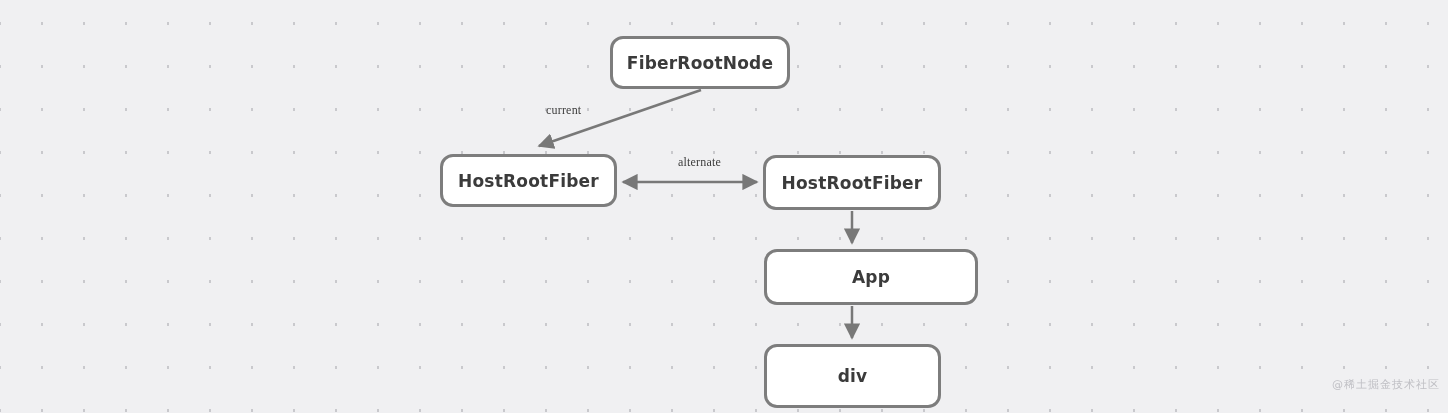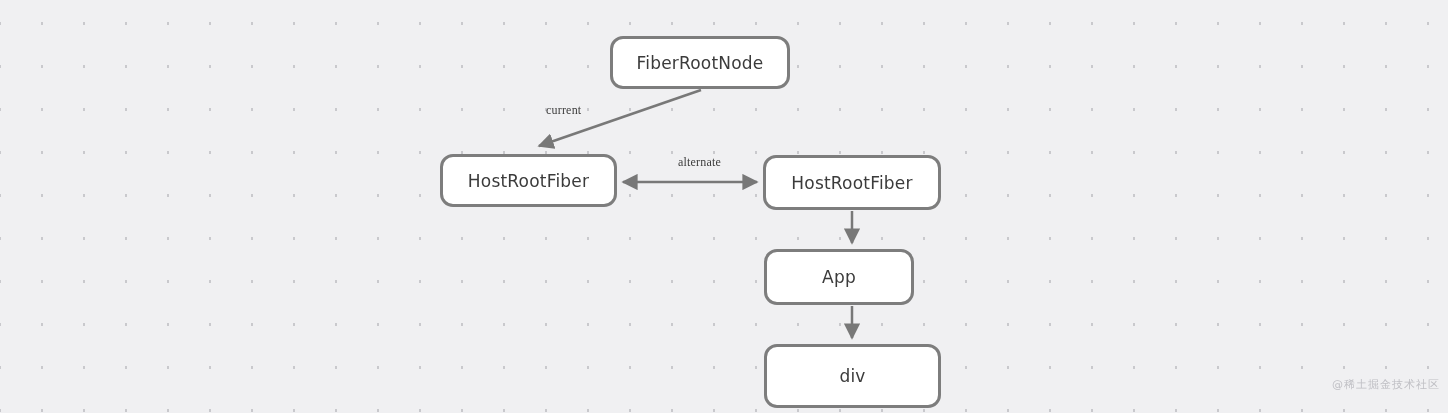--- a/index.html
+++ b/index.html
@@ -34,25 +34,26 @@
     box-sizing: border-box;
     background: #ffffff;
     border: 3px solid #7d7d7d;
     border-radius: 13px;
     display: flex;
     align-items: center;
     justify-content: center;
     font-size: 17px;
     color: #3b3b3b;
     letter-spacing: 0.2px;
+    font-weight: bold;
   }
   .node-fiber-root   { left: 610px; top: 36px;  width: 180px; height: 53px; }
   .node-hrf-left     { left: 440px; top: 154px; width: 177px; height: 53px; }
   .node-hrf-right    { left: 763px; top: 155px; width: 178px; height: 55px; }
-  .node-app          { left: 764px; top: 249px; width: 150px; height: 56px; }
+  .node-app          { left: 764px; top: 249px; width: 214px; height: 56px; }
   .node-div          { left: 764px; top: 344px; width: 177px; height: 64px; }
   .edge-label {
     position: absolute;
     font-size: 12px;
     color: #3d3d3d;
     letter-spacing: 0.2px;
     white-space: nowrap;
     font-family: Liberation Serif, serif;
   }
   .edge-label-current   { left: 546px; top: 103px; }

